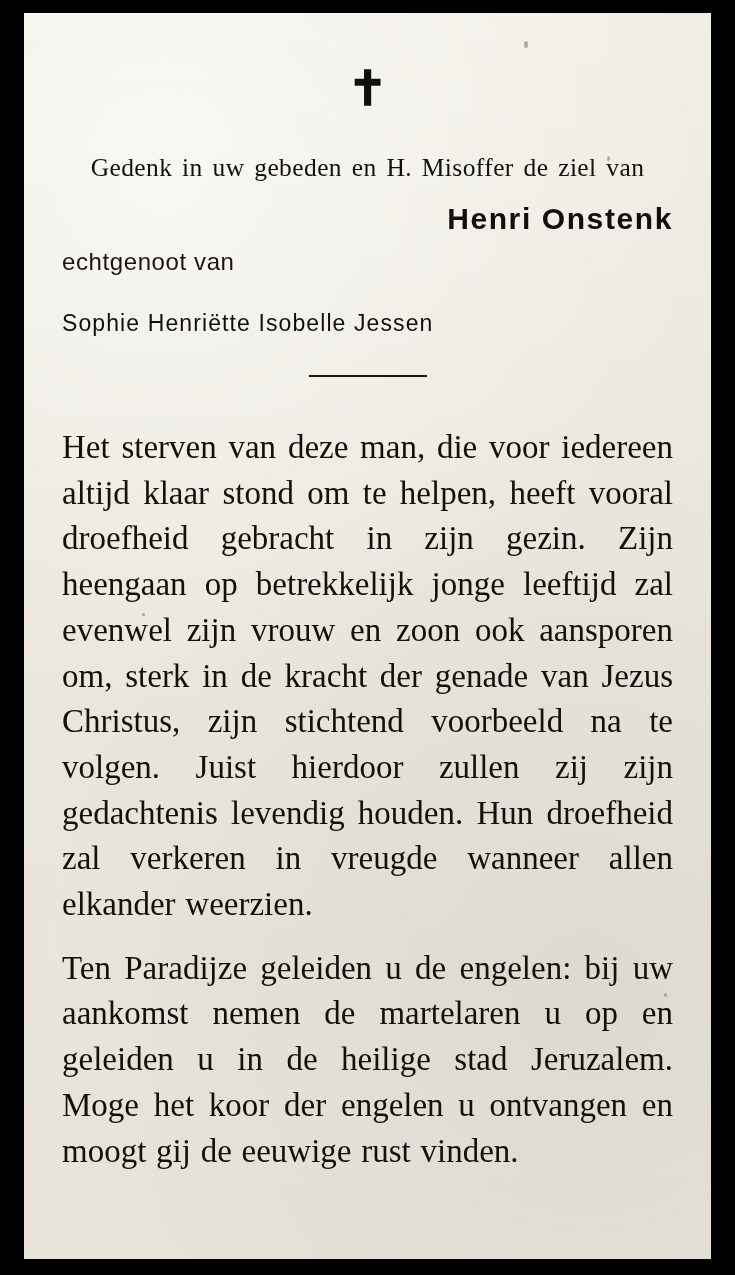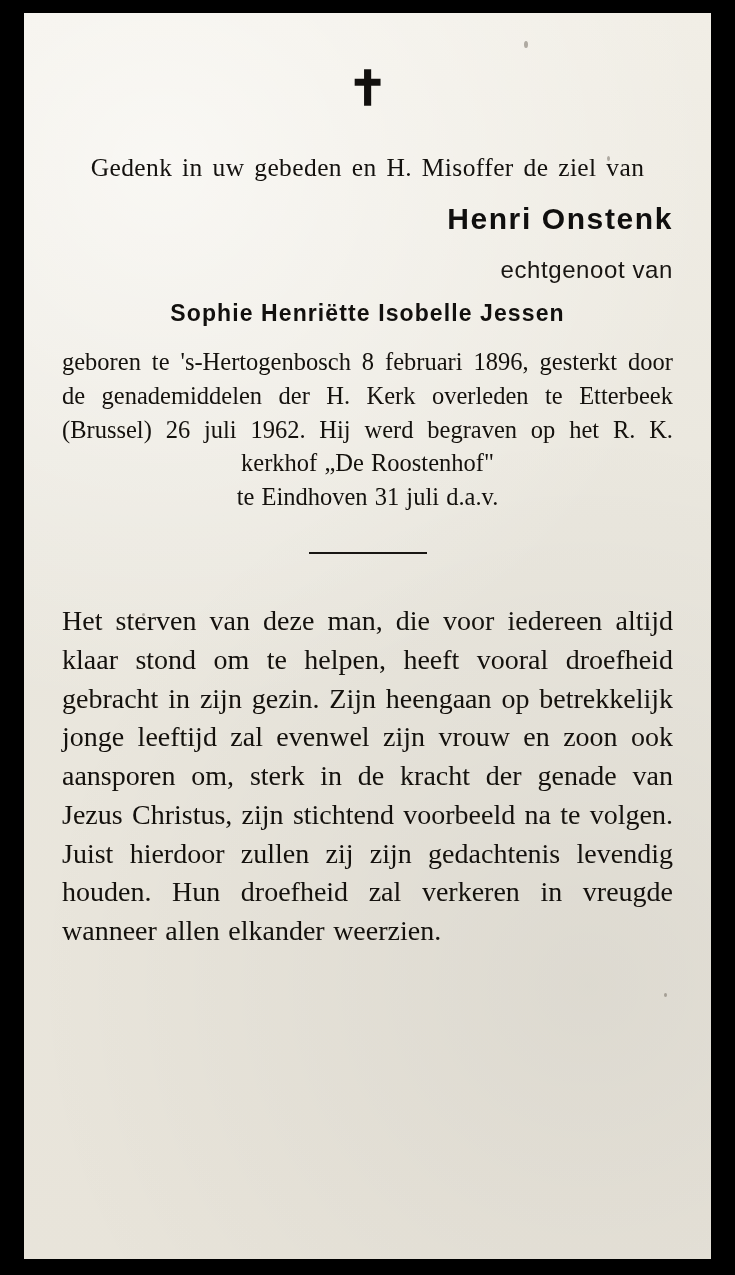--- a/index.html
+++ b/index.html
@@ -58,32 +58,31 @@
   .name-main {
     margin-top: 19px;
     text-align: right;
     font-size: 30px;
     font-weight: 700;
     letter-spacing: 1.6px;
     font-family: "Liberation Sans", sans-serif;
     color: #121110;
   }
   .spouse-label {
-    margin-top: 20px;
-    text-align: right;
+    margin-top: 12px;
+    text-align: left;
     font-size: 24px;
     letter-spacing: 0.6px;
     font-family: "Liberation Sans", sans-serif;
     color: #1a1714;
   }
   .spouse-name {
-    margin-top: 16px;
-    text-align: center;
+    margin-top: 34px;
     font-size: 23px;
-    font-weight: 700;
+    font-weight: 400;
     letter-spacing: 1.1px;
     font-family: "Liberation Sans", sans-serif;
     color: #141210;
   }
   .bio {
     margin-top: 18px;
     font-size: 24.5px;
     line-height: 1.38;
     text-align: justify;
     text-align-last: center;
@@ -99,21 +98,21 @@
     margin-top: 26px;
   }
   .divider {
     display: inline-block;
     width: 118px;
     height: 2px;
     background: #1b1815;
   }
   .body-text {
     margin-top: 44px;
-    font-size: 28px;
+    font-size: 33px;
     line-height: 1.385;
     text-align: justify;
     word-spacing: 1.5px;
     color: #16130f;
   }
   .body-text p {
     margin: 0 0 18px 0;
   }
   .body-text p:last-child {
     margin-bottom: 0;
@@ -135,26 +134,23 @@
   </div>
 
   <div class="line-intro">Gedenk in uw gebeden en H. Misoffer de ziel van</div>
 
   <div class="name-main">Henri Onstenk</div>
 
   <div class="spouse-label">echtgenoot van</div>
 
   <div class="spouse-name">Sophie Henriëtte Isobelle Jessen</div>
 
-  <div class="bio">
-    <span>geboren te 's-Hertogenbosch 8 februari 1896, gesterkt door de genademiddelen der H. Kerk overleden te Etterbeek (Brussel) 26 juli 1962. Hij werd begraven op het R. K. kerkhof „De Roostenhof"</span>
-    <span class="lastline">te Eindhoven 31 juli d.a.v.</span>
-  </div>
 
   <div class="divider-wrap">
     <span class="divider"></span>
   </div>
 
   <div class="body-text">
     <p>Het sterven van deze man, die voor iedereen altijd klaar stond om te helpen, heeft vooral droefheid gebracht in zijn gezin. Zijn heengaan op betrekkelijk jonge leeftijd zal evenwel zijn vrouw en zoon ook aansporen om, sterk in de kracht der genade van Jezus Christus, zijn stichtend voorbeeld na te volgen. Juist hierdoor zullen zij zijn gedachtenis levendig houden. Hun droefheid zal verkeren in vreugde wanneer allen elkander weerzien.</p>
+    <p>Ten Paradijze geleiden u de engelen: bij uw aankomst nemen de martelaren u op en geleiden u in de heilige stad Jeruzalem. Moge het koor der engelen u ontvangen en moogt gij de eeuwige rust vinden.</p>
   </div>
 
 </div>
 
 </body></html>

